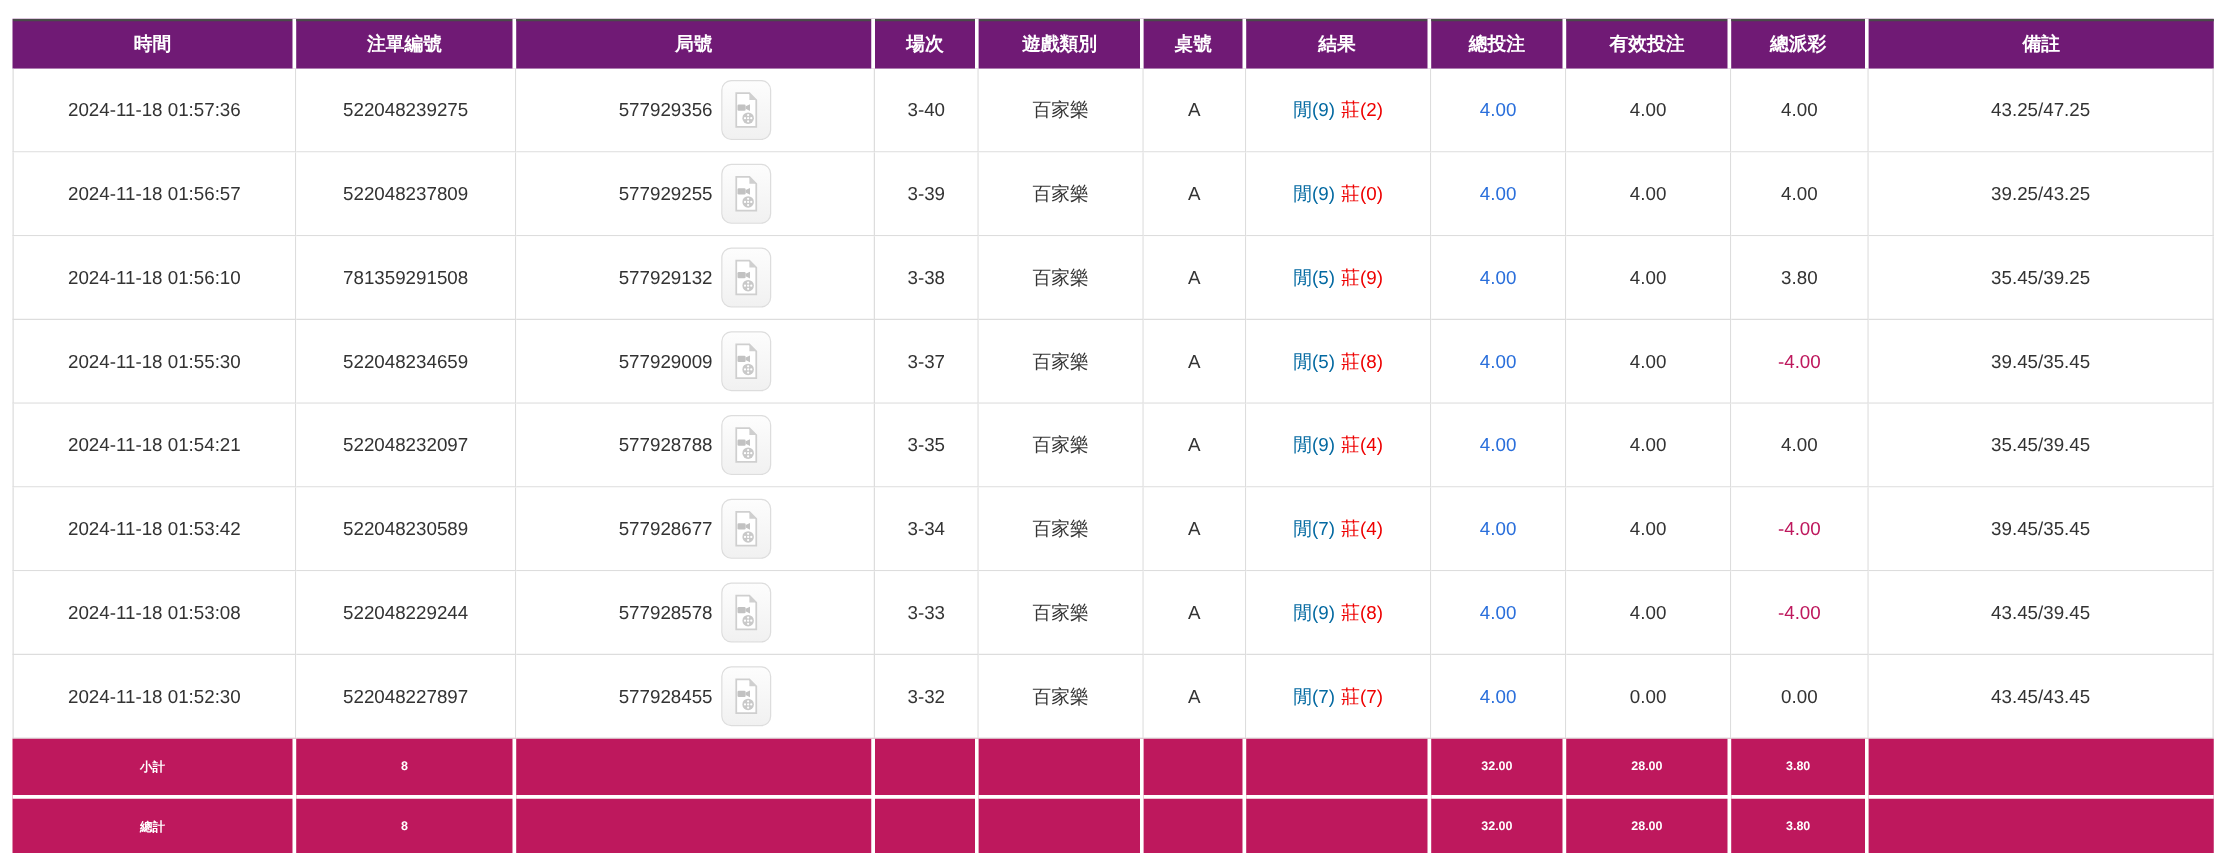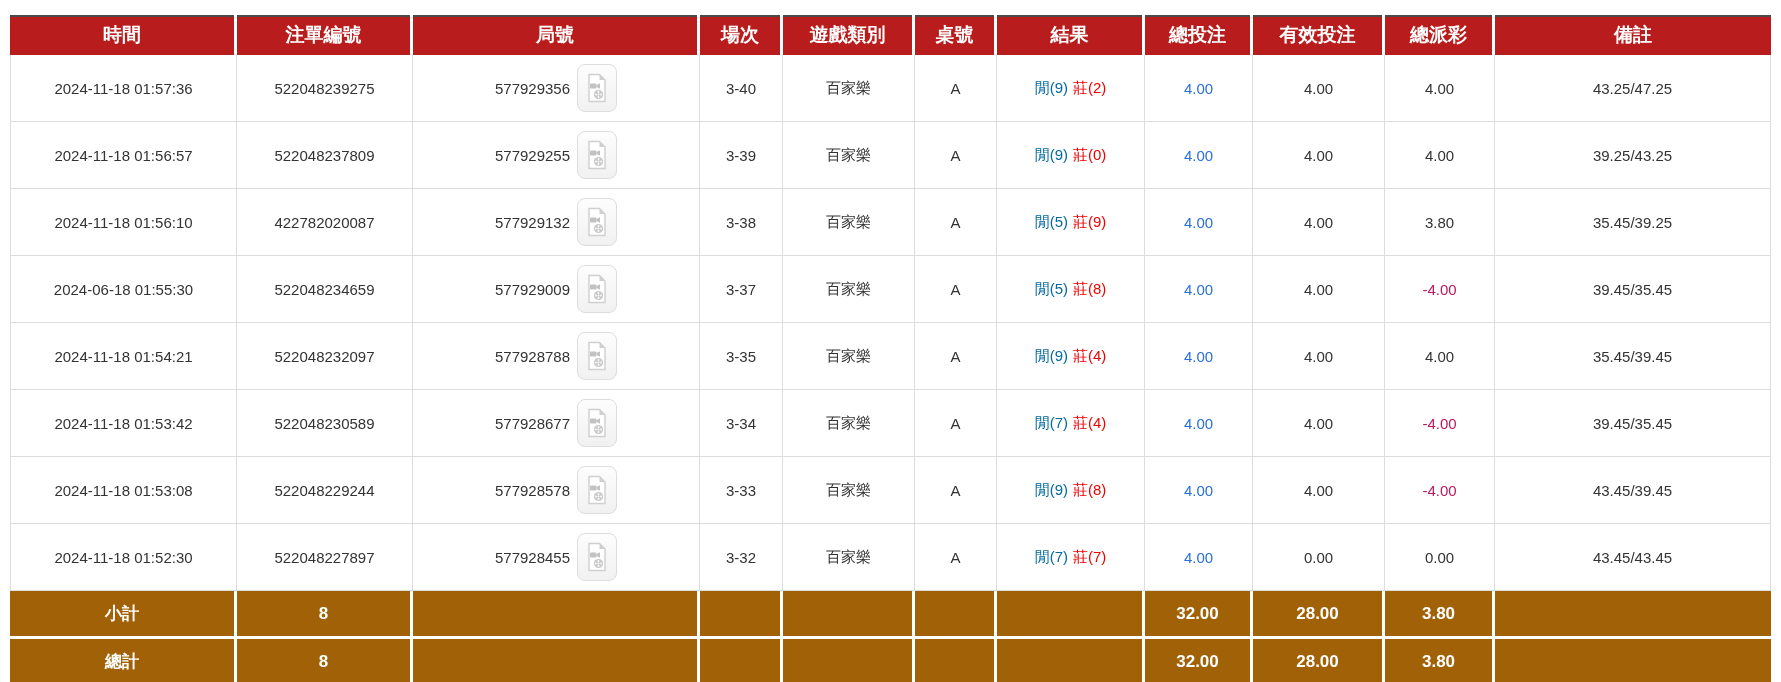--- a/index.html
+++ b/index.html
@@ -3,21 +3,21 @@
 <meta charset="utf-8">
 <style>
   * { margin:0; padding:0; box-sizing:border-box; }
   html,body { width:1781px; height:682px; background:#fff; overflow:hidden;
               font-family:"Liberation Sans","DejaVu Sans",sans-serif; }
   .bet-table { position:absolute; left:10px; top:15px; width:1761px; }
   .tr { display:grid;
         grid-template-columns:227px 176px 287px 83px 132px 82px 148px 108px 132px 110px 276px; }
   
   .thead .th {
-    height:40px; background:#b91c1c; color:#fff; font-size:19px; font-weight:bold;
+    height:40px; background:#701a75; color:#fff; font-size:15px; font-weight:bold;
     display:flex; align-items:center; justify-content:center;
     border-right:3px solid #fff; box-shadow:inset 0 2px 0 #4a4a4a;
   }
   .thead .th:last-child { border-right:none; }
   
   .tbody .td {
     height:67px; background:#fff; color:#333; font-size:15px;
     display:flex; align-items:center; justify-content:center; gap:7px;
     border-right:1px solid #ddd; border-bottom:1px solid #ddd;
   }
@@ -26,21 +26,21 @@
   .res-player { color:#0369a1; margin-right:5px; }
   .res-banker { color:#ee0000;text-align:right; }
   .payout-neg { color:#be185d; }
   .payout-pos { color:#333; }
   
   .vbtn { width:40px; height:48px; border:1px solid #ddd; border-radius:8px;
           background:linear-gradient(#fdfdfd,#f1f1f1); cursor:pointer;
           display:flex; align-items:center; justify-content:center; padding:0; }
   
   .tfoot .fcell {
-    height:45px; background:#a16207; color:#fff; font-size:17px; font-weight:bold;
+    height:45px; background:#be185d; color:#fff; font-size:10px; font-weight:bold;
     display:flex; align-items:center; justify-content:center;
     border-right:3px solid #fff;
   }
   .tfoot .fcell:last-child { border-right:none; }
   .tfoot .frow-total .fcell { border-top:3px solid #fff; height:48px; }
 </style>
 </head>
 <body>
 
 <div class="bet-table">
@@ -159,21 +159,21 @@
       <div class="td">
           <span>39.25/43.25</span>
         </div>
     </div>
 
     <div class="tr">
       <div class="td">
           <span>2024-11-18 01:56:10</span>
         </div>
       <div class="td">
-          <span>422782020087</span>
+          <span>781359291508</span>
         </div>
       <div class="td">
           <span>577929132</span>
         <button class="vbtn">
             <svg width="24" height="30" viewBox="0 0 24 30">
               <path d="M4 1.5 h10.5 L20 7 v21.5 H4 z" fill="#ffffff" stroke="#cfcfcf" stroke-width="1.4"></path>
               <path d="M14.5 1.5 L20 7 h-5.5 z" fill="#cfcfcf"></path>
               <rect x="5" y="10.5" width="6.5" height="5" rx="1" fill="#c2c2c2"></rect>
               <path d="M11.5 12 L15 10.3 v5.4 L11.5 14 z" fill="#c2c2c2"></path>
               <circle cx="13.5" cy="21.5" r="4.6" fill="#c9c9c9"></circle>
@@ -206,21 +206,21 @@
       <div class="td">
           <span class="payout-pos">3.80</span>
         </div>
       <div class="td">
           <span>35.45/39.25</span>
         </div>
     </div>
 
     <div class="tr">
       <div class="td">
-          <span>2024-06-18 01:55:30</span>
+          <span>2024-11-18 01:55:30</span>
         </div>
       <div class="td">
           <span>522048234659</span>
         </div>
       <div class="td">
           <span>577929009</span>
         <button class="vbtn">
             <svg width="24" height="30" viewBox="0 0 24 30">
               <path d="M4 1.5 h10.5 L20 7 v21.5 H4 z" fill="#ffffff" stroke="#cfcfcf" stroke-width="1.4"></path>
               <path d="M14.5 1.5 L20 7 h-5.5 z" fill="#cfcfcf"></path>

